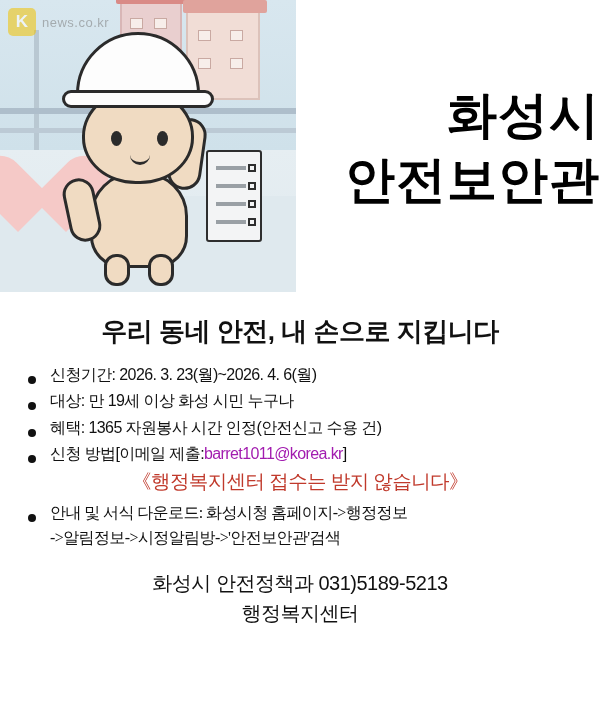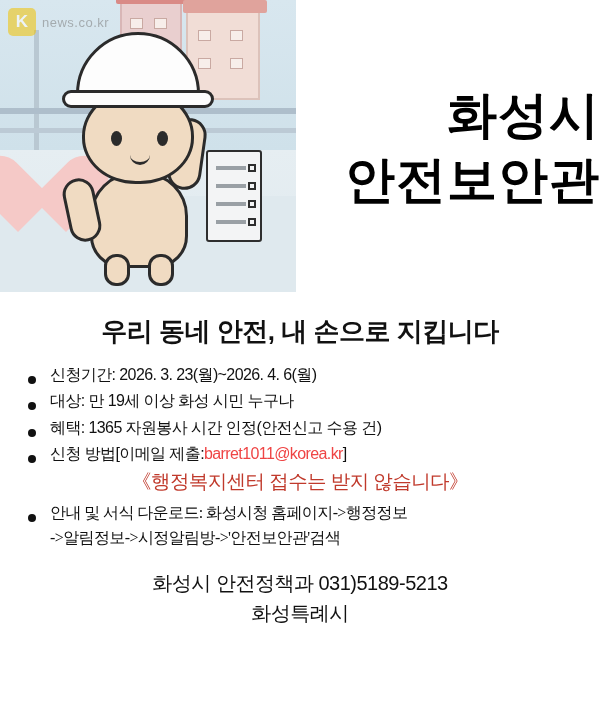--- a/index.html
+++ b/index.html
@@ -192,21 +192,21 @@
     white-space: nowrap;
   }
   ul.points > li::before {
     content: "";
     position: absolute; left: 2px; top: 13px;
     width: 8px; height: 8px; border-radius: 50%;
     background: #111;
   }
   li.nowrap-off { white-space: normal; font-family: Liberation Serif, serif; }
   .email {
-    color: #ef4444;
+    color: #a21caf;
   }
   .sub-note {
     text-align: center;
     color: #c0392b;
     font-size: 19.5px;
     margin: 2px 0 6px 0;
     letter-spacing: -0.6px;
   }
   .download-line2 {
     display: block;
@@ -305,14 +305,14 @@
 
 <ul class="points">
   <li class="nowrap-off">
     <span>안내 및 서식 다운로드:  화성시청 홈페이지-&gt;행정정보</span>
     <span class="download-line2">-&gt;알림정보-&gt;시정알림방-&gt;'안전보안관'검색</span>
   </li>
 </ul>
 
 <div class="footer">
   <div>화성시 안전정책과 031)5189-5213</div>
-  <div>화성특례시</div>
+  <div>행정복지센터</div>
 </div>
 
 </body></html>

